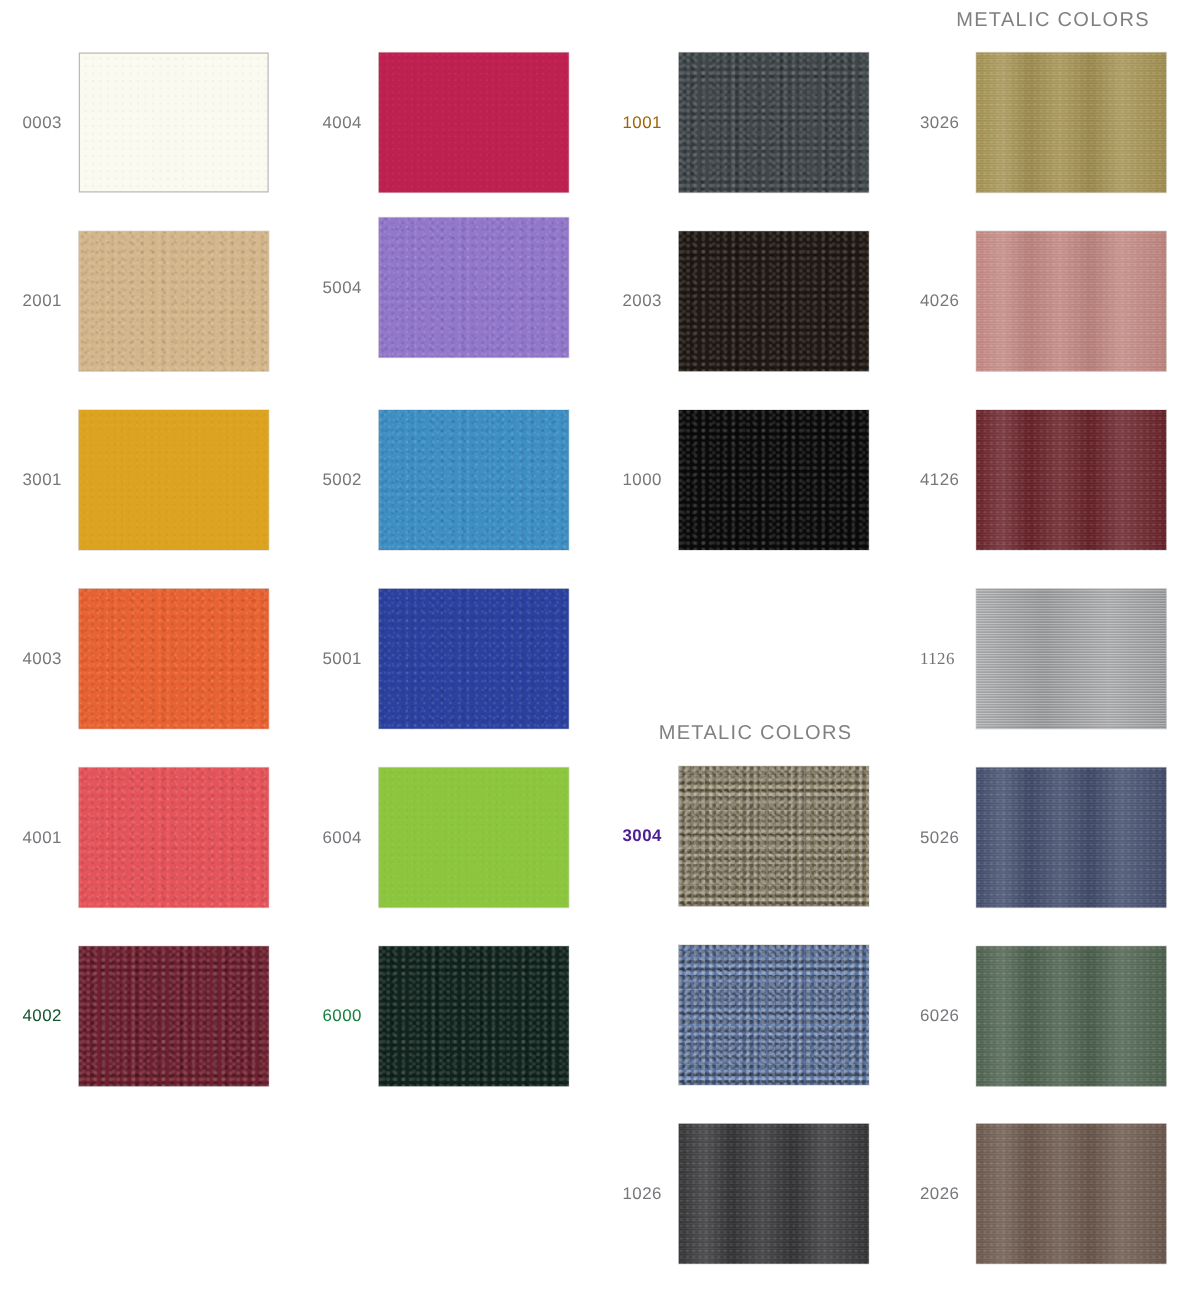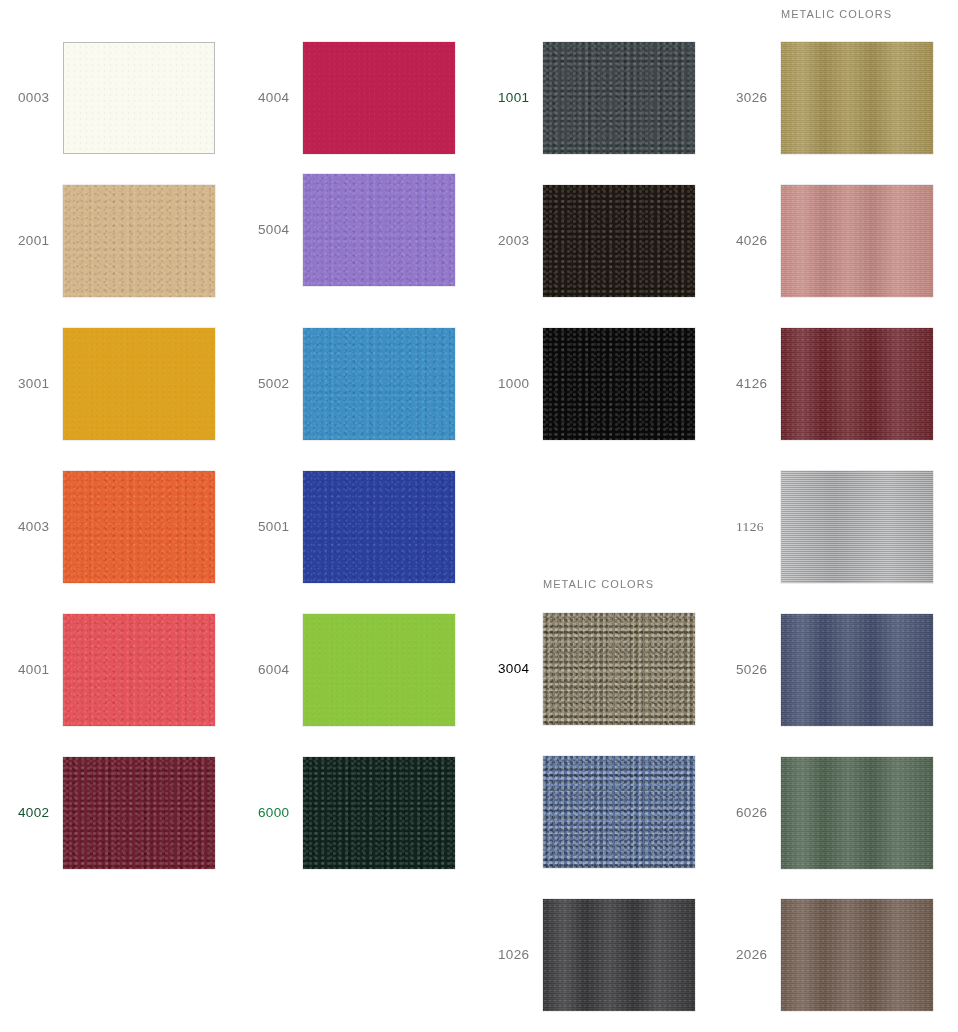--- a/index.html
+++ b/index.html
@@ -31,22 +31,22 @@
     height: 1032px;
   }
   .col-1 { left: 0px; }
   .col-2 { left: 240px; }
   .col-3 { left: 480px; }
   .col-4 { left: 718px; }
 
   
   .section-header {
     position: absolute;
-    left: 63px;
-    font-size: 11px;
+    left: 47px;
+    font-size: 16px;
     letter-spacing: 1.05px;
     color: #7e8082;
     font-weight: 400;
     white-space: nowrap;
   }
 
   
   .cell {
     position: absolute;
     left: 0;
@@ -247,39 +247,39 @@
       <div class="cell" style="top: 757px;">
         <div class="cell-label" style="color: #15803d;">6000</div>
         <div class="chip" title="6000" style="width: 152px; height: 112px; background-color: rgb(17, 37, 30);">
           <div class="grain grain-coarse"></div>
         </div>
       </div>
     </div>
     <div class="column col-3">
       <div class="section-header" style="top: 578px; color: rgb(126, 128, 130);">METALIC COLORS</div>
       <div class="cell" style="top: 42px;">
-        <div class="cell-label" style="color: #14532d;">1001</div>
+        <div class="cell-label" style="color: #a16207;">1001</div>
         <div class="chip" title="1001" style="width: 152px; height: 112px; background-color: rgb(63, 71, 75);">
           <div class="grain grain-coarse"></div>
         </div>
       </div>
       <div class="cell" style="top: 185px;">
         <div class="cell-label" style="color: rgb(117, 119, 122);">2003</div>
         <div class="chip" title="2003" style="width: 152px; height: 112px; background-color: rgb(32, 25, 19);">
           <div class="grain grain-coarse"></div>
         </div>
       </div>
       <div class="cell" style="top: 328px;">
         <div class="cell-label" style="color: rgb(117, 119, 122);">1000</div>
         <div class="chip" title="1000" style="width: 152px; height: 112px; background-color: rgb(10, 10, 10);">
           <div class="grain grain-coarse"></div>
         </div>
       </div>
       <div class="cell" style="top: 613px;">
-        <div class="cell-label" style="color: #000000;">3004</div>
+        <div class="cell-label" style="color: #4c1d95; font-weight: bold;">3004</div>
         <div class="chip" title="3004" style="width: 152px; height: 112px; background-color: rgb(140, 129, 102);">
           <div class="grain grain-metallic-heavy"></div>
         </div>
       </div>
       <div class="cell" style="top: 756px;">
         <div class="chip" title="1002" style="width: 152px; height: 112px; background-color: rgb(90, 115, 160);">
           <div class="grain grain-metallic-heavy"></div>
         </div>
       </div>
       <div class="cell" style="top: 899px;">

